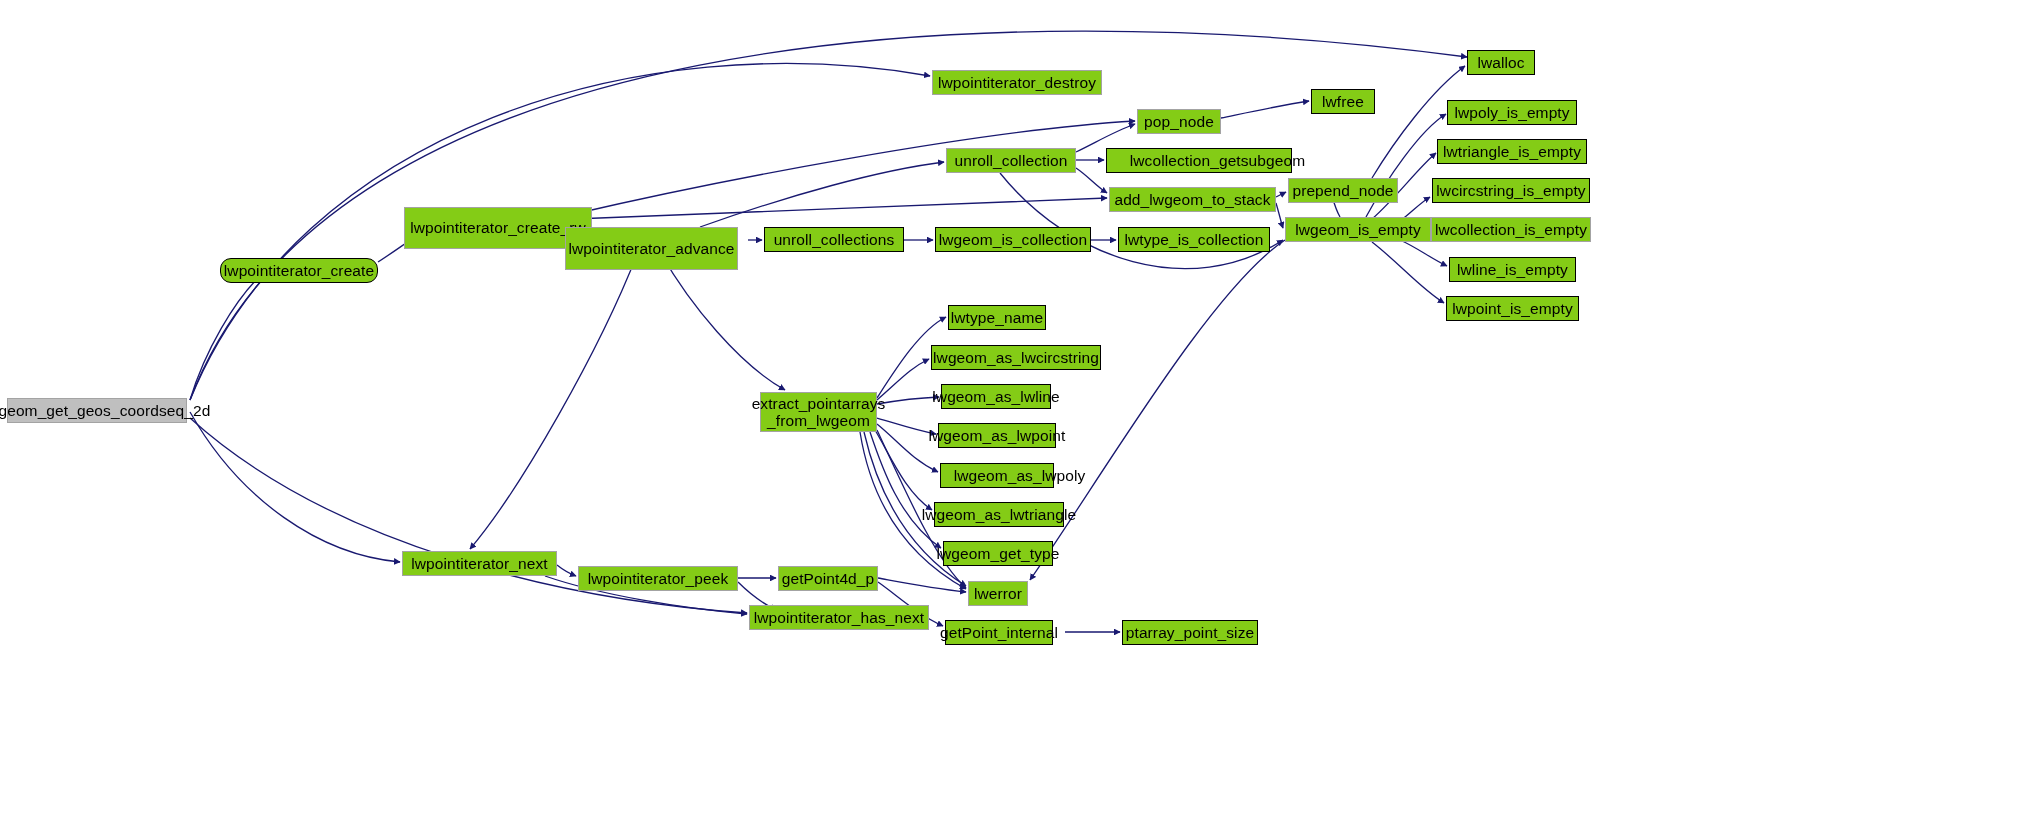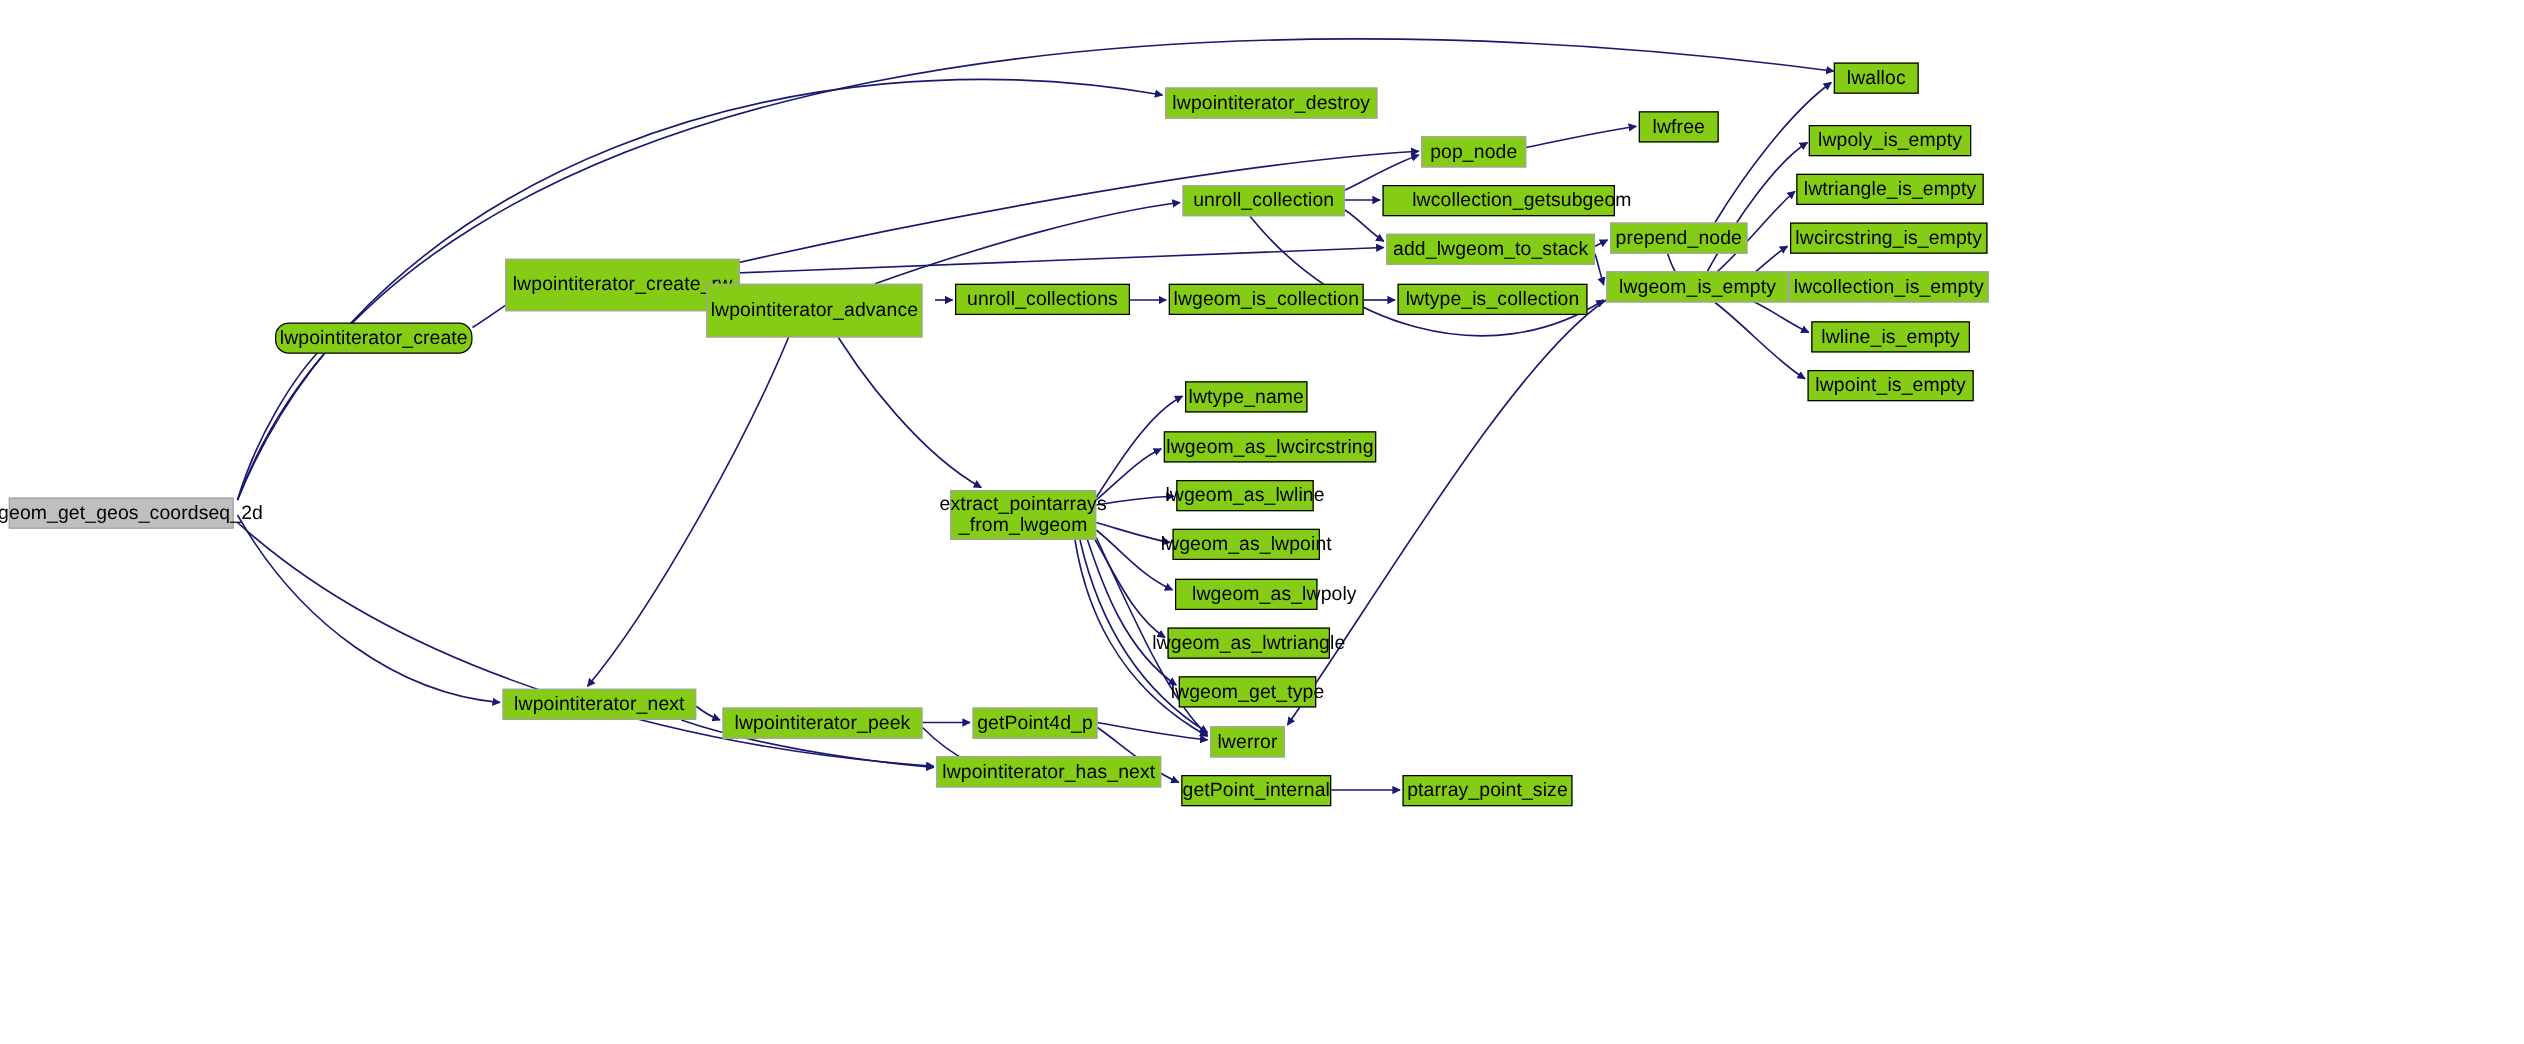--- a/index.html
+++ b/index.html
@@ -140,16 +140,16 @@
       <div class="node" style="left: 941px; top: 384px; width: 110px; height: 25px;">lwgeom_as_lwline</div>
       <div class="node" style="left: 938px; top: 423px; width: 118px; height: 25px;">lwgeom_as_lwpoint</div>
       <div class="node" style="left: 940px; top: 463px; width: 114px; height: 25px; padding-left: 48px;">lwgeom_as_lwpoly</div>
       <div class="node" style="left: 934px; top: 502px; width: 130px; height: 25px;">lwgeom_as_lwtriangle</div>
       <div class="node" style="left: 943px; top: 541px; width: 110px; height: 25px;">lwgeom_get_type</div>
       <div class="node thick" style="left: 968px; top: 581px; width: 60px; height: 25px;">lwerror</div>
       <div class="node thick" style="left: 402px; top: 551px; width: 155px; height: 25px;">lwpointiterator_next</div>
       <div class="node thick" style="left: 578px; top: 566px; width: 160px; height: 25px;">lwpointiterator_peek</div>
       <div class="node thick" style="left: 778px; top: 566px; width: 100px; height: 25px;">getPoint4d_p</div>
       <div class="node thick" style="left: 749px; top: 605px; width: 180px; height: 25px;">lwpointiterator_has_next</div>
-      <div class="node" style="left: 945px; top: 620px; width: 120px; height: 25px;">getPoint_internal</div>
+      <div class="node" style="left: 945px; top: 620px; width: 108px; height: 25px;">getPoint_internal</div>
       <div class="node" style="left: 1122px; top: 620px; width: 136px; height: 25px;">ptarray_point_size</div>
     </div>
 </div>
 
 </body></html>

